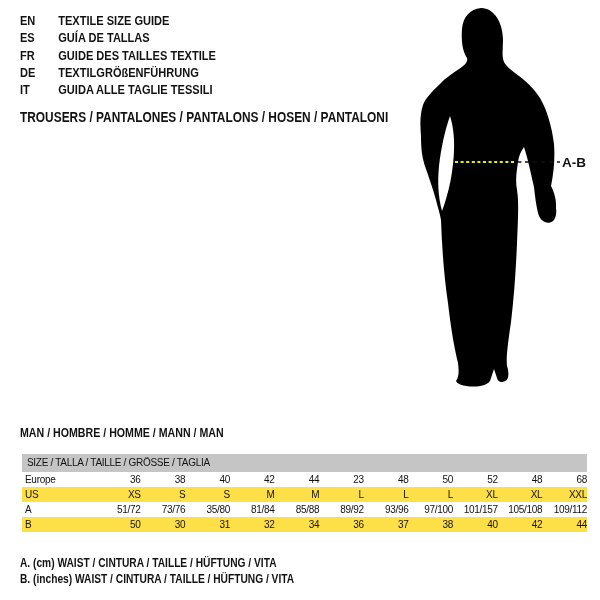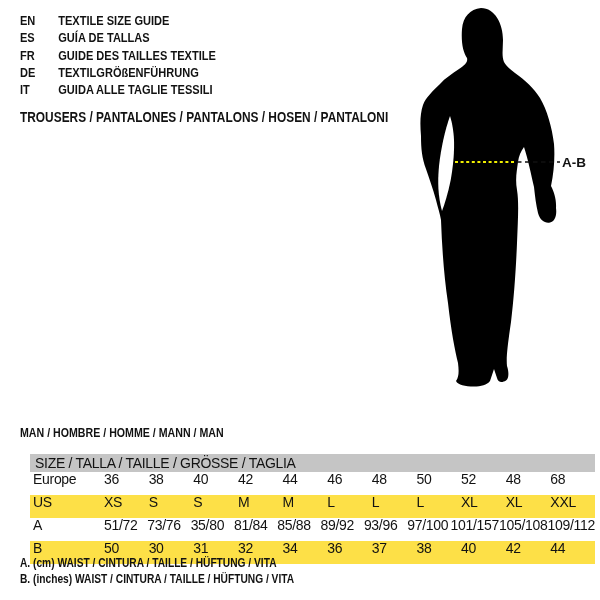--- a/index.html
+++ b/index.html
@@ -11,26 +11,26 @@
 
   .lang-block { position:absolute; left:20px; top:12px; font-size:13px; font-weight:bold; line-height:17.3px; }
   .lang-code { display:inline-block; width:45px; }
 
   .category { position:absolute; left:20px; top:109px; font-size:14px; font-weight:bold; }
 
   .figure-svg { position:absolute; left:395px; top:0; }
 
   .gender { position:absolute; left:20px; top:426px; font-size:12.5px; font-weight:bold; }
 
-  .size-table { position:absolute; left:30px; top:454px; width:565px; font-size:14px; letter-spacing:-0.3px; }
+  .size-table { position:absolute; left:22px; top:454px; width:565px; font-size:10px; letter-spacing:-0.3px; }
   .table-header { background:#c5c5c5; height:18px; line-height:18px; padding-left:5px; font-weight:400; }
-  .t-row { display:grid; grid-template-columns:74px repeat(11, 1fr); height:23px; line-height:15.6px; }
+  .t-row { display:grid; grid-template-columns:74px repeat(11, 1fr); height:15px; line-height:15.6px; }
   .t-row.alt { background:#fde047; }
   .t-label { text-align:left; padding-left:3px; }
-  .t-cell { text-align:left; }
+  .t-cell { text-align:right; }
 
   .footnotes { position:absolute; left:20px; top:555px; font-size:12px; font-weight:bold; line-height:16px; }
 </style>
 </head>
 <body>
 
 <div id="canvas">
 
   <div class="lang-block cond">
     <div>
@@ -104,21 +104,21 @@
   <div class="size-table">
     <div class="table-header">SIZE / TALLA / TAILLE / GRÖSSE / TAGLIA</div>
 
     <div class="t-row">
       <div class="t-label">Europe</div>
       <div class="t-cell">36</div>
       <div class="t-cell">38</div>
       <div class="t-cell">40</div>
       <div class="t-cell">42</div>
       <div class="t-cell">44</div>
-      <div class="t-cell">46</div>
+      <div class="t-cell">23</div>
       <div class="t-cell">48</div>
       <div class="t-cell">50</div>
       <div class="t-cell">52</div>
       <div class="t-cell">48</div>
       <div class="t-cell">68</div>
     </div>
 
     <div class="t-row alt">
       <div class="t-label">US</div>
       <div class="t-cell">XS</div>

